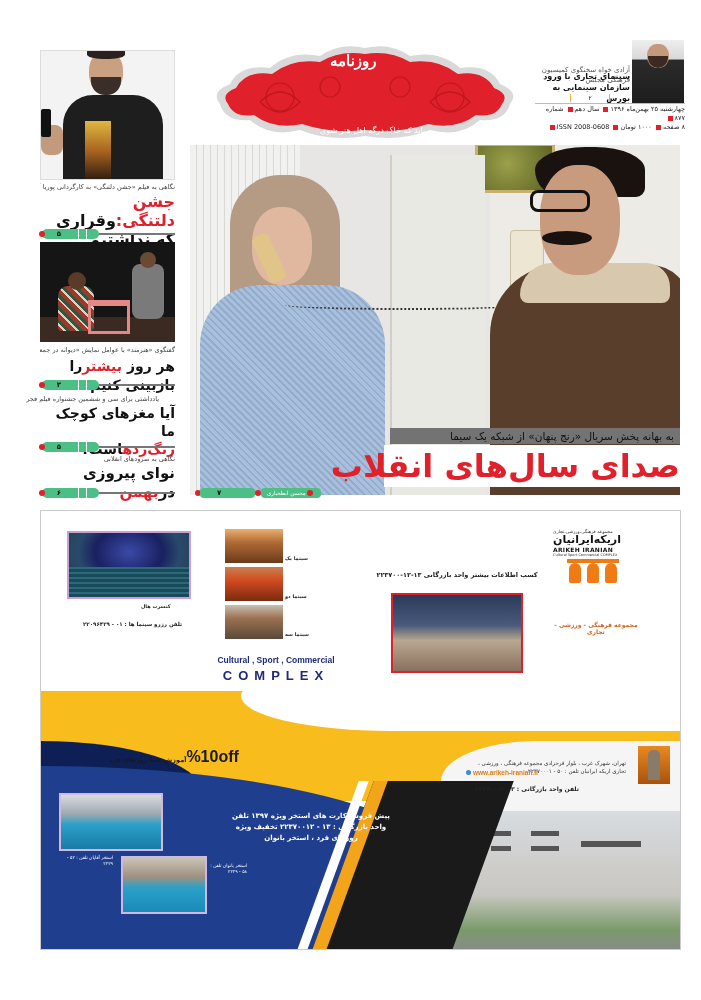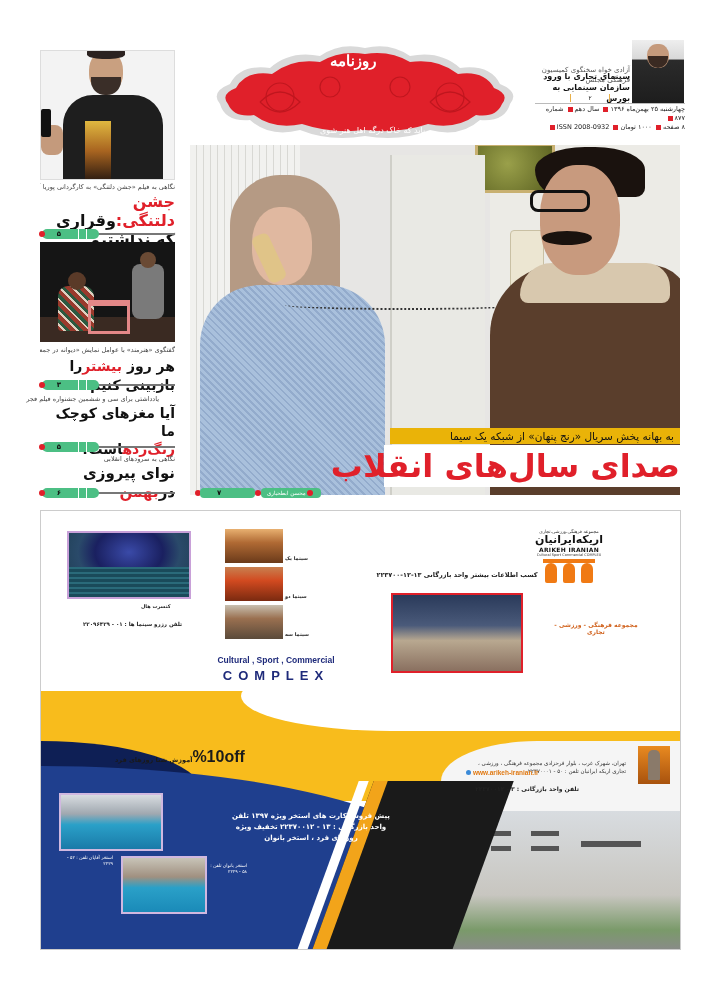--- a/index.html
+++ b/index.html
@@ -63,21 +63,21 @@
   .main-photo .socket { position: absolute; left: 320px; top: 182px; width: 30px; height: 30px; background: #f4f4f0; border: 1px solid #c8c8c0; }
   .main-photo .handset { position: absolute; left: 70px; top: 88px; width: 18px; height: 50px; background: #e0c488; border-radius: 6px; transform: rotate(-25deg); }
   .main-photo .cord { position: absolute; left: 95px; top: 155px; width: 240px; height: 10px; border-bottom: 2px dotted #333; border-radius: 0 0 50% 50%; }
   .main-photo .man-body { position: absolute; left: 300px; top: 120px; width: 200px; height: 240px; background: #5a3e2c; border-radius: 70px 40px 0 0; }
   .main-photo .man-collar { position: absolute; left: 330px; top: 118px; width: 150px; height: 40px; background: #d8c8ae; border-radius: 40px 30px 10px 10px; }
   .main-photo .man-face { position: absolute; left: 350px; top: 20px; width: 80px; height: 110px; background: #c89a7e; border-radius: 45%; }
   .main-photo .man-hair { position: absolute; left: 345px; top: 2px; width: 110px; height: 50px; background: #1a120e; border-radius: 50% 50% 10px 30px; }
   .main-photo .glasses { position: absolute; left: 340px; top: 45px; width: 60px; height: 22px; border: 3px solid #111; border-radius: 8px; }
   .main-photo .mustache { position: absolute; left: 352px; top: 86px; width: 50px; height: 14px; background: #1a120e; border-radius: 50%; }
 
-  .main-kicker { left: 390px; top: 428px; width: 290px; height: 16px; background: #eab308; direction: rtl; text-align: right; padding-right: 6px; font-size: 10.5px; line-height: 16px; color: #111; }
+  .main-kicker { left: 390px; top: 428px; width: 290px; height: 16px; background: #737373; direction: rtl; text-align: right; padding-right: 6px; font-size: 10.5px; line-height: 16px; color: #111; }
   .main-headline { left: 384px; top: 445px; width: 296px; height: 42px; background: #fff; direction: rtl; text-align: center; font-size: 32px; font-weight: bold; color: #e0202a; line-height: 42px; white-space: nowrap; }
 
   .main-pagebar { left: 195px; top: 488px; width: 180px; height: 10px; }
   .main-pagebar .pill { position: absolute; top: 0; height: 10px; background: #4cbf84; border-radius: 4px; }
   .main-pagebar .dot { position: absolute; top: 2px; width: 6px; height: 6px; border-radius: 50%; background: #e0202a; }
   .main-pagebar .num { position: absolute; font-size: 7px; line-height: 10px; color: #111; font-weight: bold; }
   .main-pagebar .author { position: absolute; font-size: 5.5px; line-height: 10px; color: #fff; direction: rtl; }
 
   
   .ad { left: 40px; top: 510px; width: 641px; height: 440px; border: 1px solid #ccc; background: #fff; overflow: hidden; }
@@ -101,37 +101,37 @@
   .ad .img-cinema.c2 { top: 56px; background: linear-gradient(180deg,#c88050,#d24a20 40%,#7a2a10); }
   .ad .img-cinema.c3 { top: 94px; background: linear-gradient(180deg,#c8c0b0,#9a7050 40%,#5a4a3a); }
   .ad .cin-label { position: absolute; left: 244px; font-size: 5px; color: #222; direction: rtl; font-weight: bold; }
   .ad .concert-label { position: absolute; left: 100px; top: 92px; font-size: 5px; color: #222; direction: rtl; font-weight: bold; }
   .ad .cinema-phone { position: absolute; left: 42px; top: 110px; font-size: 5.5px; color: #222; direction: rtl; font-weight: bold; }
 
   .ad .bowling-title { position: absolute; left: 310px; top: 24px; width: 210px; text-align: center; direction: rtl; color: #e0202a; font-size: 13px; font-weight: bold; line-height: 17px; }
   .ad .bowling-info { position: absolute; left: 316px; top: 60px; width: 200px; text-align: center; direction: rtl; font-size: 6.5px; font-weight: bold; color: #222; }
   .ad .img-bowling { position: absolute; left: 350px; top: 82px; width: 132px; height: 80px; background: linear-gradient(180deg,#2a3a5a 0%,#4a5a7a 40%,#b8a890 60%,#8a7060 100%); border: 2px solid #e0202a; }
 
-  .ad .logo-box { position: absolute; left: 488px; top: 18px; width: 80px; text-align: center; }
+  .ad .logo-box { position: absolute; left: 512px; top: 18px; width: 80px; text-align: left; }
   .ad .logo-small { font-size: 4.5px; color: #333; direction: rtl; }
   .ad .logo-fa { font-size: 11px; font-weight: bold; color: #111; direction: rtl; line-height: 12px; }
   .ad .logo-en { font-size: 6px; font-weight: bold; color: #111; letter-spacing: 0.3px; line-height: 7px; }
   .ad .logo-sub { font-size: 3.5px; color: #333; }
   .ad .logo-figures { margin: 2px auto 0; width: 52px; height: 26px; position: relative; }
   .ad .logo-figures span { position: absolute; top: 4px; width: 12px; height: 20px; background: #f07a14; border-radius: 6px 6px 2px 2px; }
   .ad .logo-figures::before { content: ""; position: absolute; left: 0; top: 0; width: 52px; height: 4px; background: #f07a14; }
   .ad .logo-tagline { position: absolute; left: 505px; top: 110px; width: 100px; text-align: center; font-size: 6px; font-weight: bold; color: #d0601a; direction: rtl; }
   .ad .logo-name { position: absolute; left: 478px; top: 118px; width: 140px; text-align: center; font-size: 19px; font-weight: bold; color: #e07a14; direction: rtl; font-style: italic; text-shadow: 1px 1px 0 #a04a0a; }
 
   .ad .complex-sub { position: absolute; left: 165px; top: 144px; width: 140px; text-align: center; font-size: 8.5px; font-weight: bold; color: #1e2a7a; font-family: "Liberation Sans", sans-serif; }
   .ad .complex-main { position: absolute; left: 165px; top: 157px; width: 140px; text-align: center; font-size: 13px; font-weight: bold; color: #1e2a7a; letter-spacing: 6px; font-family: "Liberation Sans", sans-serif; }
 
   .ad .offer1 { position: absolute; left: 35px; top: 213px; width: 270px; direction: rtl; text-align: left; font-size: 16px; font-weight: bold; color: #1a1a1a; line-height: 18px; white-space: nowrap; font-family: "Liberation Sans", sans-serif; }
   .ad .offer1 .txt, .ad .offer2 .txt { font-size: 6.5px; font-family: "DejaVu Sans", sans-serif; margin-left: 4px; }
-  .ad .offer2 { position: absolute; left: 70px; top: 237px; width: 200px; direction: rtl; text-align: left; font-size: 16px; font-weight: bold; color: #1a1a1a; line-height: 18px; white-space: nowrap; font-family: "Liberation Sans", sans-serif; }
+  .ad .offer2 { position: absolute; left: 64px; top: 237px; width: 200px; direction: rtl; text-align: left; font-size: 16px; font-weight: bold; color: #1a1a1a; line-height: 18px; white-space: nowrap; font-family: "Liberation Sans", sans-serif; }
 
   .ad .addr { position: absolute; left: 435px; top: 248px; width: 150px; direction: rtl; text-align: right; font-size: 5.5px; line-height: 8px; color: #333; }
   .ad .web { position: absolute; left: 425px; top: 258px; font-size: 6.5px; color: #e07a14; font-weight: bold; font-family: "Liberation Sans", sans-serif; }
   .ad .web::before { content: ""; display: inline-block; width: 5px; height: 5px; border-radius: 50%; background: #3a8ad8; margin-right: 2px; }
   .ad .phone-biz { position: absolute; left: 418px; top: 274px; width: 120px; direction: rtl; text-align: right; font-size: 6px; color: #222; font-weight: bold; }
   .ad .statue { position: absolute; left: 597px; top: 235px; width: 32px; height: 38px; background: linear-gradient(180deg,#e98a20,#a8520e); }
   .ad .statue::after { content: ""; position: absolute; left: 10px; top: 4px; width: 12px; height: 30px; background: #8a7a6a; border-radius: 5px 5px 1px 1px; }
 
   .ad .img-pool1 { position: absolute; left: 18px; top: 282px; width: 104px; height: 58px; background: linear-gradient(180deg,#d8dce0 0%,#a0a8b0 35%,#2aa0c8 55%,#1a7aa8 100%); border: 2px solid #d0b8e0; }
   .ad .img-pool2 { position: absolute; left: 80px; top: 345px; width: 86px; height: 58px; background: linear-gradient(180deg,#c8c4b8 0%,#a09080 35%,#2aa0c8 55%,#1a8ab8 100%); border: 2px solid #d0b8e0; }
@@ -168,21 +168,21 @@
 <div class="abs tr-page">۲</div>
 <div class="abs tr-meta">
   <div>
     <span>چهارشنبه ۲۵ بهمن‌ماه ۱۳۹۶</span><span class="sq"></span>
     <span>سال دهم</span><span class="sq"></span>
     <span>شماره ۸۷۷</span><span class="sq"></span>
   </div>
   <div>
     <span>۸ صفحه</span><span class="sq"></span>
     <span>۱۰۰۰ تومان</span><span class="sq"></span>
-    <span>ISSN 2008-0932</span><span class="sq"></span>
+    <span>ISSN 2008-0608</span><span class="sq"></span>
   </div>
 </div>
 
 <div class="abs lc-photo1">
   <div class="p-body"></div>
     <div class="p-tiger"></div>
     <div class="p-arm"></div>
     <div class="p-phone"></div>
   <div class="p-head"></div>
     <div class="p-hair"></div>

